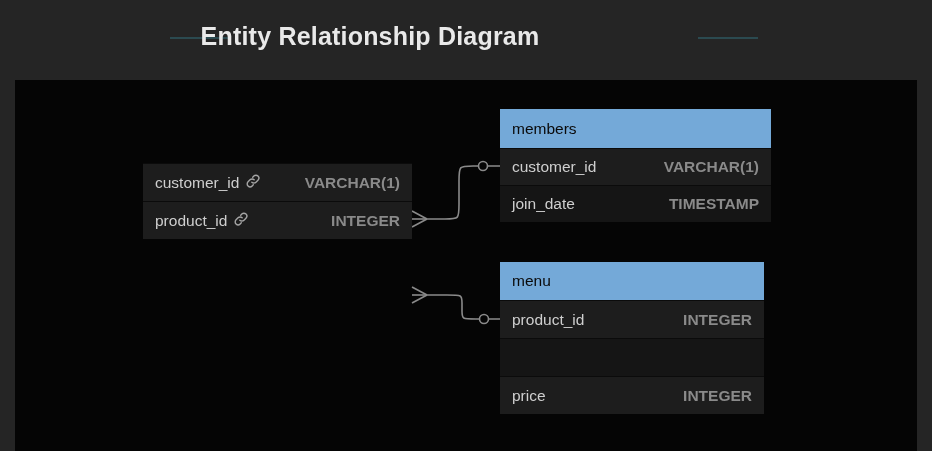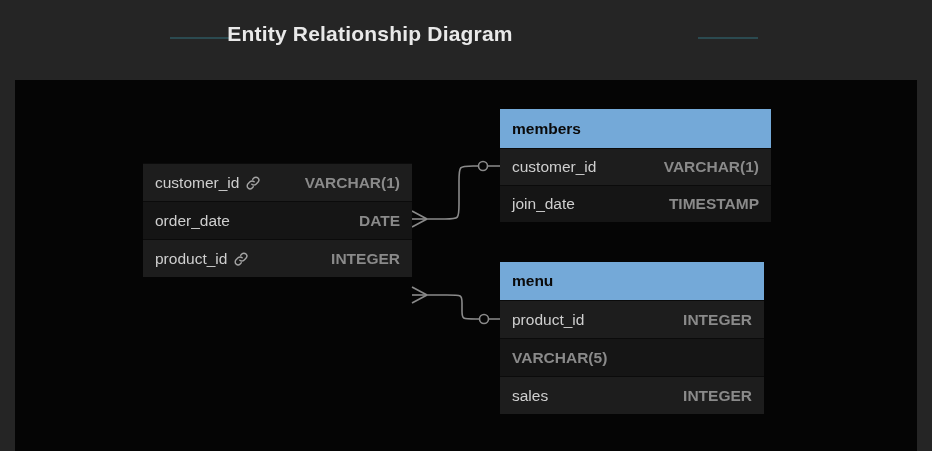--- a/index.html
+++ b/index.html
@@ -13,21 +13,21 @@
   
   .header {
     position: absolute;
     left: 0; top: 0; width: 932px; height: 80px;
     background: #252525;
   }
   .page-title {
     position: absolute;
     left: 0; top: 22px; width: 740px;
     text-align: center;
-    font-size: 21px;
+    font-size: 25px;
     font-weight: bold;
     color: #e9e9e9;
     letter-spacing: 0.2px;
   }
   .deco-line {
     position: absolute;
     top: 37px;
     width: 60px; height: 2px;
     background: #2b4a50;
   }
@@ -44,38 +44,38 @@
   .rel-svg { position: absolute; left: 0; top: 0; }
 
   
   .entity {
     position: absolute;
     font-size: 15.5px;
   }
   .entity-header {
     background: #74a9d8;
     color: #0a0a0a;
-    font-weight: bold;
+    font-weight: normal;
     display: flex;
     align-items: center;
     padding-left: 12px;
   }
   .attr-row {
     display: flex;
     align-items: center;
     justify-content: space-between;
     padding: 0 12px;
     border-top: 1px solid #0b0b0b;
   }
   .attr-row.odd  { background: #1d1d1d; }
   .attr-row.even { background: #151515; }
   .attr-name {
     color: #cfcfcf;
     display: flex;
-    align-items: center;
+    align-items: flex-start;
     gap: 7px;
     white-space: nowrap;
   }
   .attr-type { color: #8a8a8a; white-space: nowrap; font-weight: bold; }
   .link-icon { width: 14px; height: 14px; flex: 0 0 auto; }
   .link-icon path { stroke: #a5a5a5; stroke-width: 2.4; fill: none; stroke-linecap: round; }
 
   
   #entity-sales   { left: 128px; top: 83px;  width: 269px; }
   #entity-sales   .entity-header { height: 37px; }
@@ -127,26 +127,20 @@
     <div class="attr-row odd">
       <span class="attr-name">
         <span>customer_id</span>
         <svg class="link-icon" viewBox="0 0 24 24">
           <path d="M10 14a5 5 0 0 0 7.1 0l3.4-3.4a5 5 0 0 0-7.1-7.1L11.5 5.4"></path>
           <path d="M14 10a5 5 0 0 0-7.1 0l-3.4 3.4a5 5 0 0 0 7.1 7.1l1.9-1.9"></path>
         </svg>
       </span>
       <span class="attr-type">VARCHAR(1)</span>
     </div>
-    <div class="attr-row even">
-      <span class="attr-name">
-        <span>order_date</span>
-      </span>
-      <span class="attr-type">DATE</span>
-    </div>
     <div class="attr-row odd">
       <span class="attr-name">
         <span>product_id</span>
         <svg class="link-icon" viewBox="0 0 24 24">
           <path d="M10 14a5 5 0 0 0 7.1 0l3.4-3.4a5 5 0 0 0-7.1-7.1L11.5 5.4"></path>
           <path d="M14 10a5 5 0 0 0-7.1 0l-3.4 3.4a5 5 0 0 0 7.1 7.1l1.9-1.9"></path>
         </svg>
       </span>
       <span class="attr-type">INTEGER</span>
     </div>
@@ -170,23 +164,22 @@
 
   <div class="entity" id="entity-menu">
     <div class="entity-header">menu</div>
     <div class="attr-row odd">
       <span class="attr-name">
         <span>product_id</span>
       </span>
       <span class="attr-type">INTEGER</span>
     </div>
     <div class="attr-row even">
-      <span class="attr-type">VARCHAR(5)</span>
     </div>
     <div class="attr-row odd">
       <span class="attr-name">
-        <span>sales</span>
+        <span>price</span>
       </span>
       <span class="attr-type">INTEGER</span>
     </div>
   </div>
 
 </div>
 
 </body></html>

